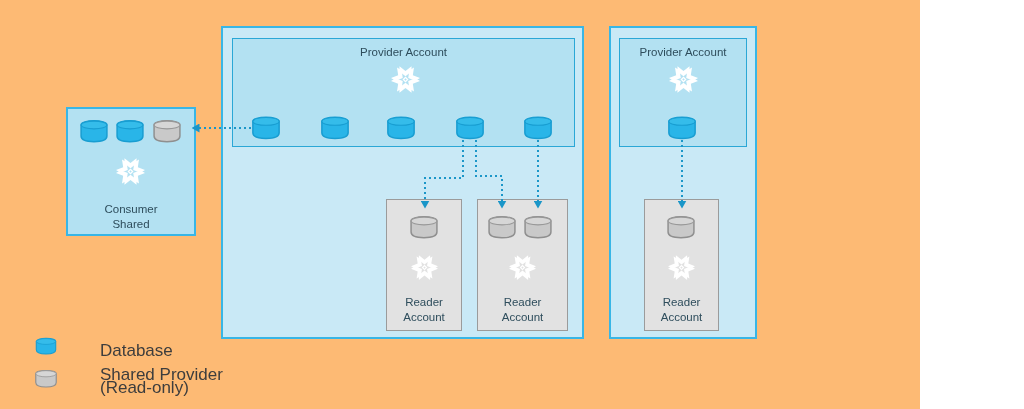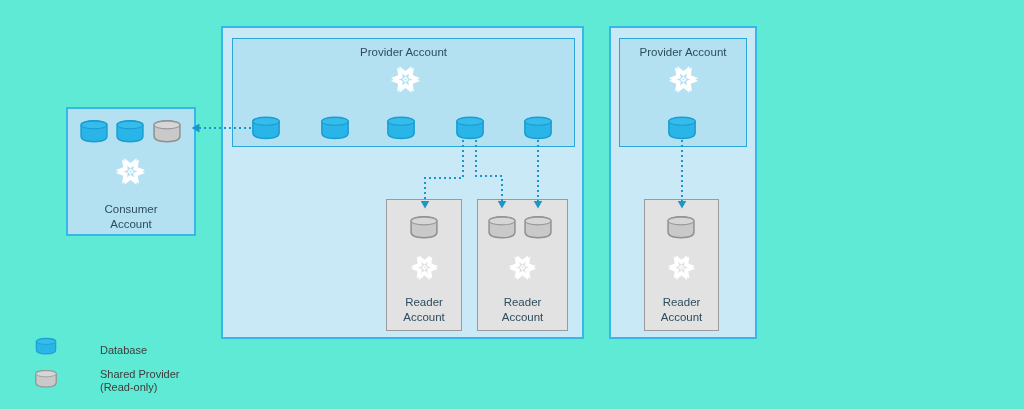--- a/index.html
+++ b/index.html
@@ -1,17 +1,17 @@
 <!DOCTYPE html>
 <html><head>
 <meta charset="utf-8">
 <style>
   html,body{margin:0;padding:0;background:#fff;}
   .canvas{
-    position:relative;width:1024px;height:409px;background:#5eead4;
+    position:relative;width:920px;height:409px;background:#fdba74;
     font-family:"Liberation Sans",sans-serif;overflow:hidden;
   }
   .container{
     position:absolute;background:#c9e9f6;border:2px solid #38b6e6;
     box-sizing:border-box;z-index:1;
   }
   .inner-box{
     position:absolute;background:#b3e1f2;border:1.5px solid #2aa7d6;
     box-sizing:border-box;z-index:2;
   }
@@ -23,21 +23,21 @@
     position:absolute;background:#e2e2e2;border:1.5px solid #9b9b9b;
     box-sizing:border-box;z-index:2;
   }
   .arrows{position:absolute;left:0;top:0;z-index:3;}
   .icon,.db{position:absolute;z-index:4;}
   .box-label{
     position:absolute;z-index:5;color:#2e4d5c;font-size:11.5px;
     line-height:15px;text-align:center;white-space:pre-line;
   }
   .legend-label{
-    position:absolute;z-index:5;color:#3d3d3d;font-size:11px;
+    position:absolute;z-index:5;color:#3d3d3d;font-size:17px;
     line-height:13px;white-space:pre-line;padding-left:36px;
   }
   .flow{fill:none;stroke:#1a96c8;stroke-width:2;stroke-dasharray:2 3;}
 </style>
 </head>
 <body>
 
 <div class="canvas">
 
   <svg width="0" height="0" style="position:absolute">
@@ -145,21 +145,21 @@
   <svg class="icon" style="left:509px;top:254px" width="27" height="27">
       <use href="#sf"></use>
     </svg>
   <svg class="icon" style="left:668px;top:254px" width="27" height="27">
       <use href="#sf"></use>
     </svg>
 
   <div class="box-label" style="left:232px;top:45px;width:343px">Provider Account</div>
   <div class="box-label" style="left:619px;top:45px;width:128px">Provider Account</div>
   <div class="box-label" style="left:66px;top:202px;width:130px">Consumer
-Account</div>
+Shared</div>
   <div class="box-label" style="left:386px;top:295px;width:76px">Reader
 Account</div>
   <div class="box-label" style="left:477px;top:295px;width:91px">Reader
 Account</div>
   <div class="box-label" style="left:644px;top:295px;width:75px">Reader
 Account</div>
 
   <svg class="db" style="left:33px;top:337px" width="26" height="18">
       <use href="#cyl-blue"></use>
     </svg>

